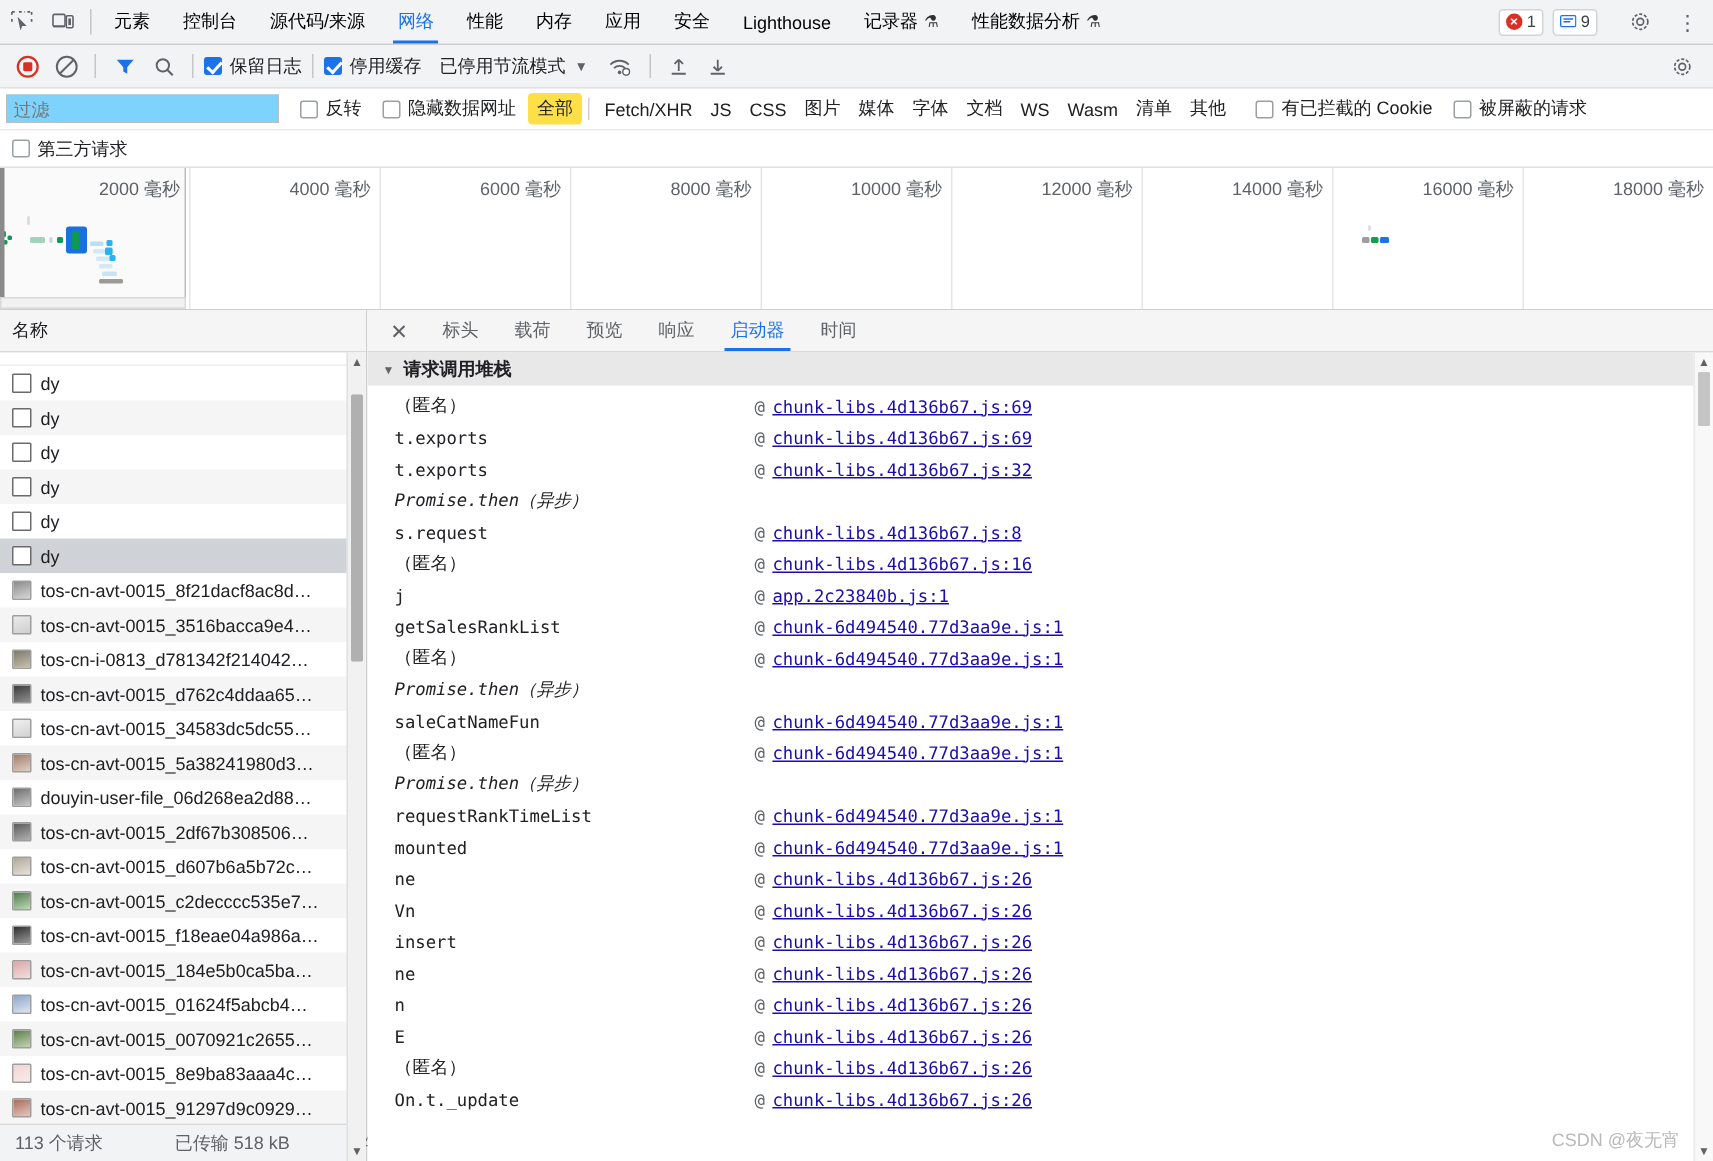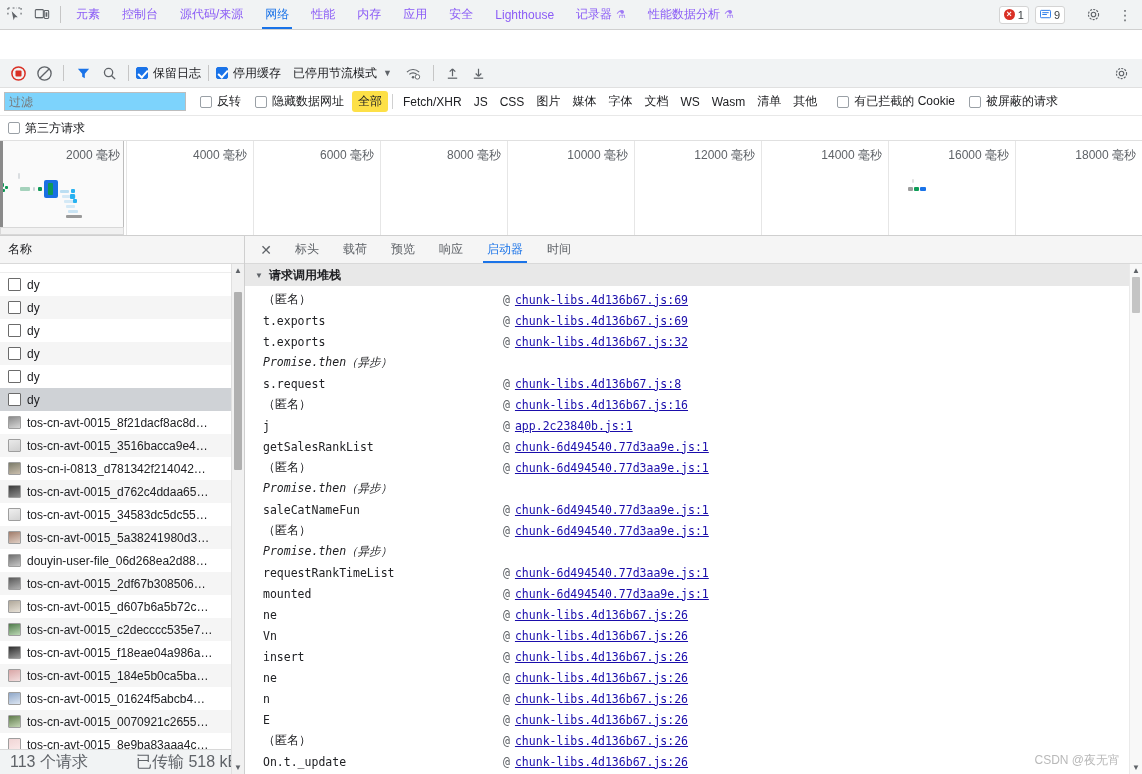--- a/index.html
+++ b/index.html
@@ -24,21 +24,21 @@
     position: relative;
   }
   .tb-icon {
     width: 28px; display: flex; align-items: center; justify-content: center;
     cursor: pointer;
   }
   .tb-sep { width: 1px; background: #c6c6c6; margin: 6px 4px; }
   .tabs { display: flex; align-items: stretch; }
   .tab {
     padding: 0 11px; display: flex; align-items: center; gap: 4px;
-    font-size: 12px; color: #8b5cf6; cursor: pointer;
+    font-size: 12px; color: #000000; cursor: pointer;
     position: relative; white-space: nowrap;
   }
   .tab.active { color: #1a73e8; }
   .tab.active::after {
     content: ""; position: absolute; left: 8px; right: 8px; bottom: 0;
     height: 2px; background: #1a73e8;
   }
   .tab .flask { font-size: 11px; opacity: .8; }
   .tabbar-right {
     margin-left: auto; display: flex; align-items: center; gap: 6px; padding-right: 6px;
@@ -54,21 +54,20 @@
     color: #fff; font-size: 9px; line-height: 11px; text-align: center; font-weight: bold;
   }
   .gear, .kebab { width: 22px; text-align: center; cursor: pointer; color: #5f6368; font-size: 14px; }
 
   
   .nettoolbar {
     height: 29px; min-height: 29px;
     background: #f1f3f4; border-bottom: 1px solid #e0e0e0;
     display: flex; align-items: center; gap: 2px; padding: 0 6px;
     position: relative;
-    margin-top: 29px;
   }
   .tool {
     width: 24px; height: 22px; display: flex; align-items: center; justify-content: center;
     cursor: pointer; border-radius: 2px;
   }
   .vsep { width: 1px; height: 16px; background: #c6c6c6; margin: 0 5px; }
   .chk { display: flex; align-items: center; gap: 5px; cursor: pointer; font-size: 12px; color:#202124; }
   .box {
     width: 12px; height: 12px; border: 1px solid #9aa0a6; border-radius: 2px; background: #fff;
     display: inline-block; position: relative; flex: none;
@@ -165,21 +164,21 @@
   .reqthumb { position:absolute; left:2px; right:2px; top:28px; height:178px; background:#b0b0b0; border-radius:1px; }
   .arrup, .arrdn {
     position:absolute; left:0; right:0; height:13px; display:flex; align-items:center; justify-content:center;
     font-size:8px; color:#5f6368;
   }
   .arrup { top:0; } .arrdn { bottom:0; }
 
   .statusbar {
     height: 25px; min-height:25px; background:#f1f3f4; border-top:1px solid #d8d8d8;
     display:flex; align-items:center; padding: 0 10px; gap:24px;
-    font-size:16px; color:#5f6368; white-space:nowrap;
+    font-size:12px; color:#5f6368; white-space:nowrap;
   }
   .ssep { width:1px; height:13px; background:#c6c6c6; }
 
   
   .detail { flex:1 1 auto; display:flex; flex-direction:column; min-width:0; background:#fff; position:relative; }
   .dtabs {
     height: 28px; min-height:28px; background:#f5f5f5; border-bottom:1px solid #d9d9d9;
     display:flex; align-items:stretch; padding-left: 4px;
   }
   .closex {

